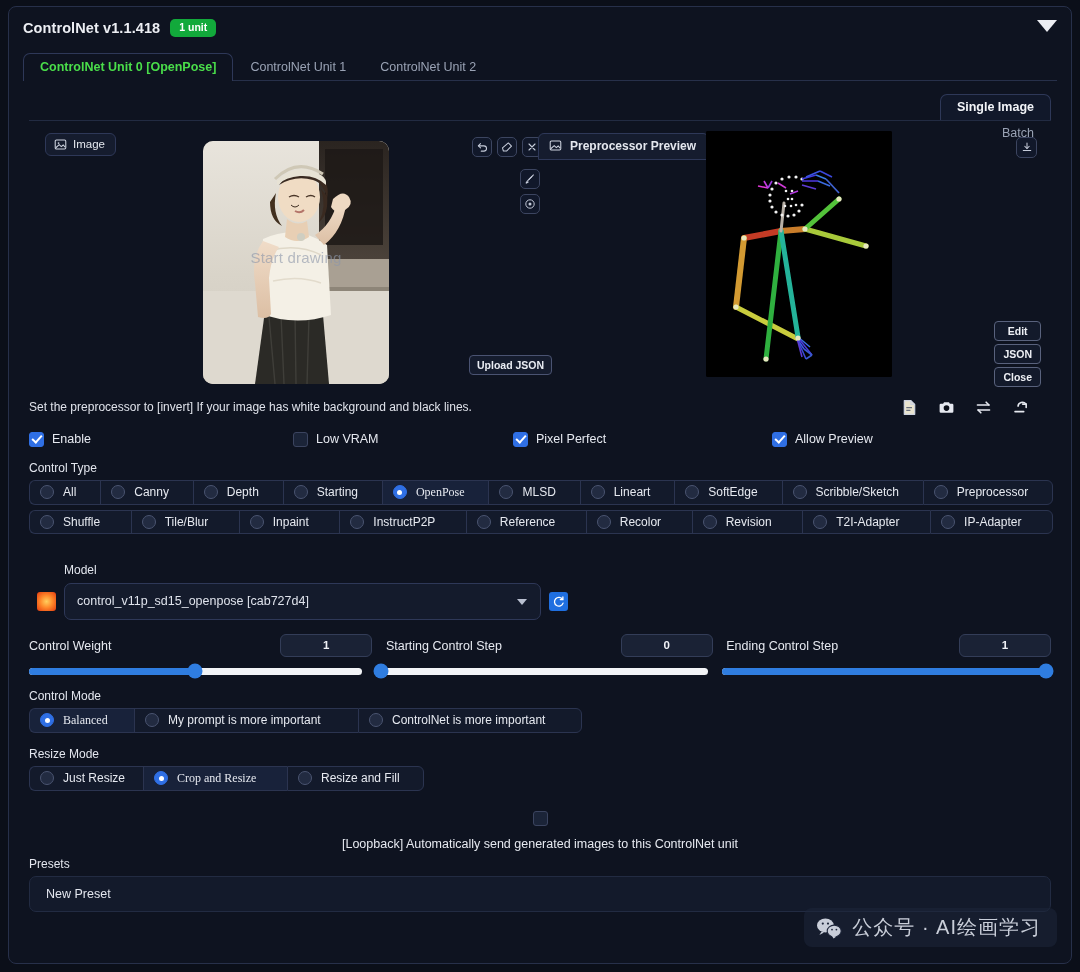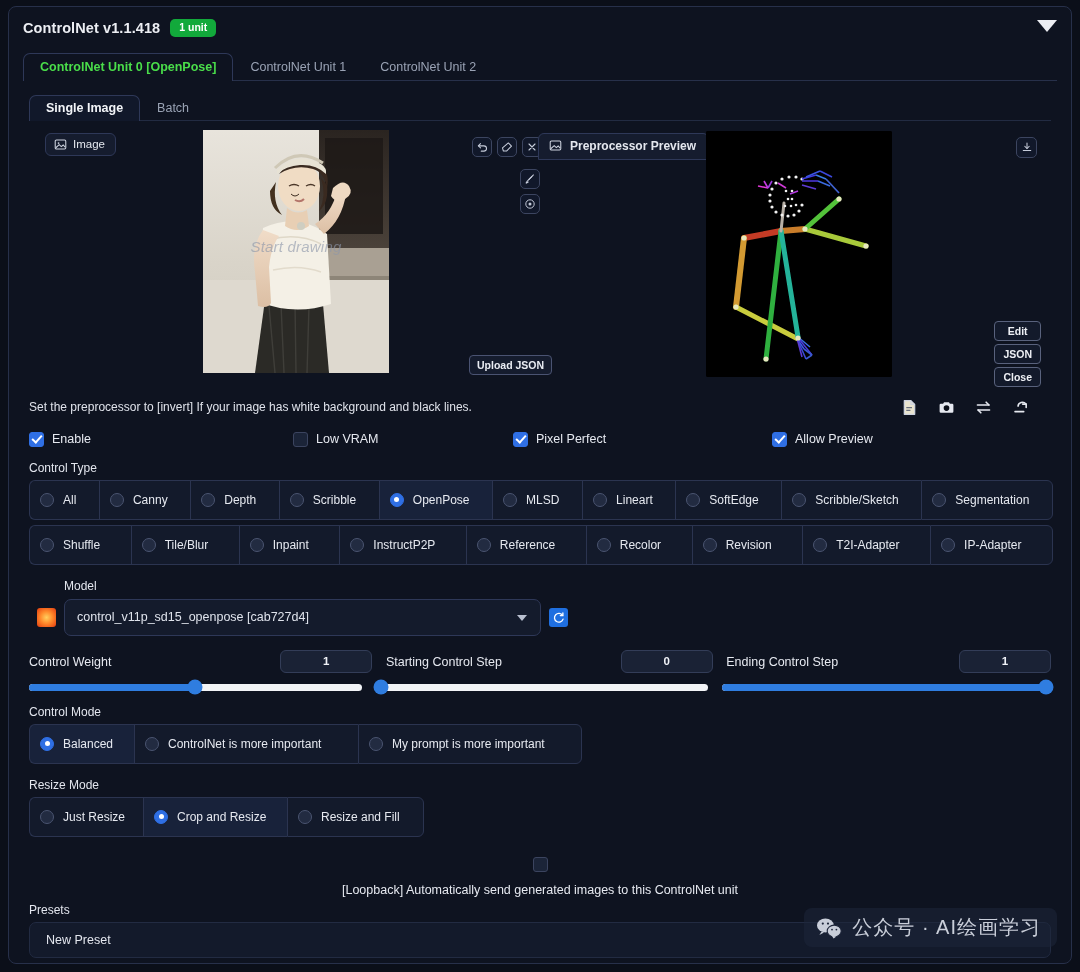--- a/index.html
+++ b/index.html
@@ -62,20 +62,21 @@
     color: #4ade4a; font-weight: bold;
     border-color: #2e3858; background: #0e1320;
   }
 
   
   .tabs-sub {
     display: flex; align-items: flex-end;
     margin: 12px 20px 0 20px;
     border-bottom: 1px solid #222b42;
     height: 28px;
+    flex-direction: column;
   }
   .tab-sub {
     font-size: 12.5px; color: #9aa3b5; padding: 5px 16px 6px 16px;
     cursor: pointer; border: 1px solid transparent; border-bottom: none;
     border-radius: 7px 7px 0 0; position: relative; top: 1px;
   }
   .tab-sub.active {
     color: #f2f4f8; font-weight: bold;
     border-color: #2e3858; background: #11182a;
   }
@@ -87,25 +88,24 @@
     position: absolute; left: 16px; top: 4px;
     border: 1px solid #2e3858; border-radius: 6px;
     background: #151c2e; padding: 4px 10px 4px 8px;
     display: flex; align-items: center; gap: 6px;
     font-size: 11.5px; font-weight: normal; color: #e4e7ee;
     cursor: pointer;
   }
   .ico-img { width: 13px; height: 13px; display:block; }
 
   .canvas-img {
-    position: absolute; left: 174px; top: 1px;
+    position: absolute; left: 174px; top: 12px;
     width: 186px; height: 243px;
-    border-radius: 0; overflow: hidden;
+    border-radius: 10px; overflow: hidden;
     background: #6d6a64;
-    font-style: italic;
   }
   .painting { position:absolute; inset:0; }
   .start-drawing {
     position: absolute; left: 0; right: 0; top: 108px;
     text-align: center; font-size: 15px; color: rgba(140,150,170,.62);
     font-weight: 500; pointer-events: none; letter-spacing: .2px;
   }
 
   .tool-col { position: absolute; left: 443px; top: 8px; }
   .tool-row { display: flex; gap: 5px; }
@@ -187,27 +187,27 @@
     transform: rotate(42deg);
   }
   .chk-label { font-size: 12.5px; color: #e6e9f0; }
 
   
   .sec-label { font-size: 12px; color: #e3e6ee; margin: 14px 20px 5px 20px; }
   .rg-row { display: flex; width: 1024px; margin: 0 20px 0 20px; }
   .ritem {
     display: flex; align-items: center; gap: 9px;
     border: 1px solid #2b3450; background: #131a2b;
-    padding: 12px 10px; cursor: pointer; font-size: 12px; color: #e6e9f0;
+    padding: 4px 10px; cursor: pointer; font-size: 12px; color: #e6e9f0;
     white-space: nowrap; flex: 1 1 auto; justify-content: flex-start;
     border-right: none;
   }
   .ritem:first-child { border-radius: 6px 0 0 6px; }
   .ritem:last-child { border-radius: 0 6px 6px 0; border-right: 1px solid #2b3450; }
-  .ritem.sel { background: #182murder; background: #18223a; }
+  .ritem.sel { background: #182murder; background: #18223a; font-family: Liberation Serif, serif; }
   .rdot {
     width: 14px; height: 14px; border-radius: 50%;
     border: 1px solid #4a real; border: 1px solid #4a5470; background: #222b41;
     flex: none; display: flex; align-items: center; justify-content: center;
   }
   .rdot.on { background: #2f6fe4; border-color: #2f6fe4; }
   .rdot.on:after { content:""; width:5px; height:5px; border-radius:50%; background:#fff; display:block; }
 
   
   .dd-row { display: flex; margin: 4px 20px 0 20px; align-items: flex-end; gap: 0; }
@@ -561,21 +561,21 @@
       <div class="ritem">
           <span class="rdot"></span>
           <span>Canny</span>
         </div>
       <div class="ritem">
           <span class="rdot"></span>
           <span>Depth</span>
         </div>
       <div class="ritem">
           <span class="rdot"></span>
-          <span>Scribble</span>
+          <span>Starting</span>
         </div>
       <div class="ritem sel">
           <span class="rdot on"></span>
           <span>OpenPose</span>
         </div>
       <div class="ritem">
           <span class="rdot"></span>
           <span>MLSD</span>
         </div>
       <div class="ritem">
@@ -585,21 +585,21 @@
       <div class="ritem">
           <span class="rdot"></span>
           <span>SoftEdge</span>
         </div>
       <div class="ritem">
           <span class="rdot"></span>
           <span>Scribble/Sketch</span>
         </div>
       <div class="ritem">
           <span class="rdot"></span>
-          <span>Segmentation</span>
+          <span>Preprocessor</span>
         </div>
     </div>
     <div class="rg-row" style="margin-top:5px;">
       <div class="ritem">
           <span class="rdot"></span>
           <span>Shuffle</span>
         </div>
       <div class="ritem">
           <span class="rdot"></span>
           <span>Tile/Blur</span>
@@ -629,21 +629,21 @@
           <span>T2I-Adapter</span>
         </div>
       <div class="ritem">
           <span class="rdot"></span>
           <span>IP-Adapter</span>
         </div>
     </div>
 
     <div class="dd-row" style="margin-top:14px;">
       <div class="icon-btn-sq explode"></div>
-      <div class="dd-col" style="width:477px;">
+      <div class="dd-col" style="width:477px;margin-top:15px;">
         <div class="dd-lbl">Model</div>
         <div class="dd">
           <span>control_v11p_sd15_openpose [cab727d4]</span>
           <span class="caret"></span>
         </div>
       </div>
       <div class="icon-btn-sq refresh">
         <svg viewBox="0 0 16 16" fill="none" stroke="#fff" stroke-width="1.6" stroke-linecap="round">
           <path d="M13 5.4A5.4 5.4 0 1 0 13.6 10"></path>
             <path d="M13.4 2.4v3.2h-3.2"></path>
@@ -679,25 +679,25 @@
     </div>
 
     <div class="sec-label">Control Mode</div>
     <div class="rg-row" style="width:792px;">
       <div class="ritem sel" style="flex:0 0 105px;">
           <span class="rdot on"></span>
           <span>Balanced</span>
         </div>
       <div class="ritem" style="flex:0 0 224px;">
           <span class="rdot"></span>
+          <span>My prompt is more important</span>
+        </div>
+      <div class="ritem" style="flex:0 0 224px;">
+          <span class="rdot"></span>
           <span>ControlNet is more important</span>
-        </div>
-      <div class="ritem" style="flex:0 0 224px;">
-          <span class="rdot"></span>
-          <span>My prompt is more important</span>
         </div>
     </div>
 
     <div class="sec-label">Resize Mode</div>
     <div class="rg-row" style="width:792px;">
       <div class="ritem" style="flex:0 0 114px;">
           <span class="rdot"></span>
           <span>Just Resize</span>
         </div>
       <div class="ritem sel" style="flex:0 0 144px;">

